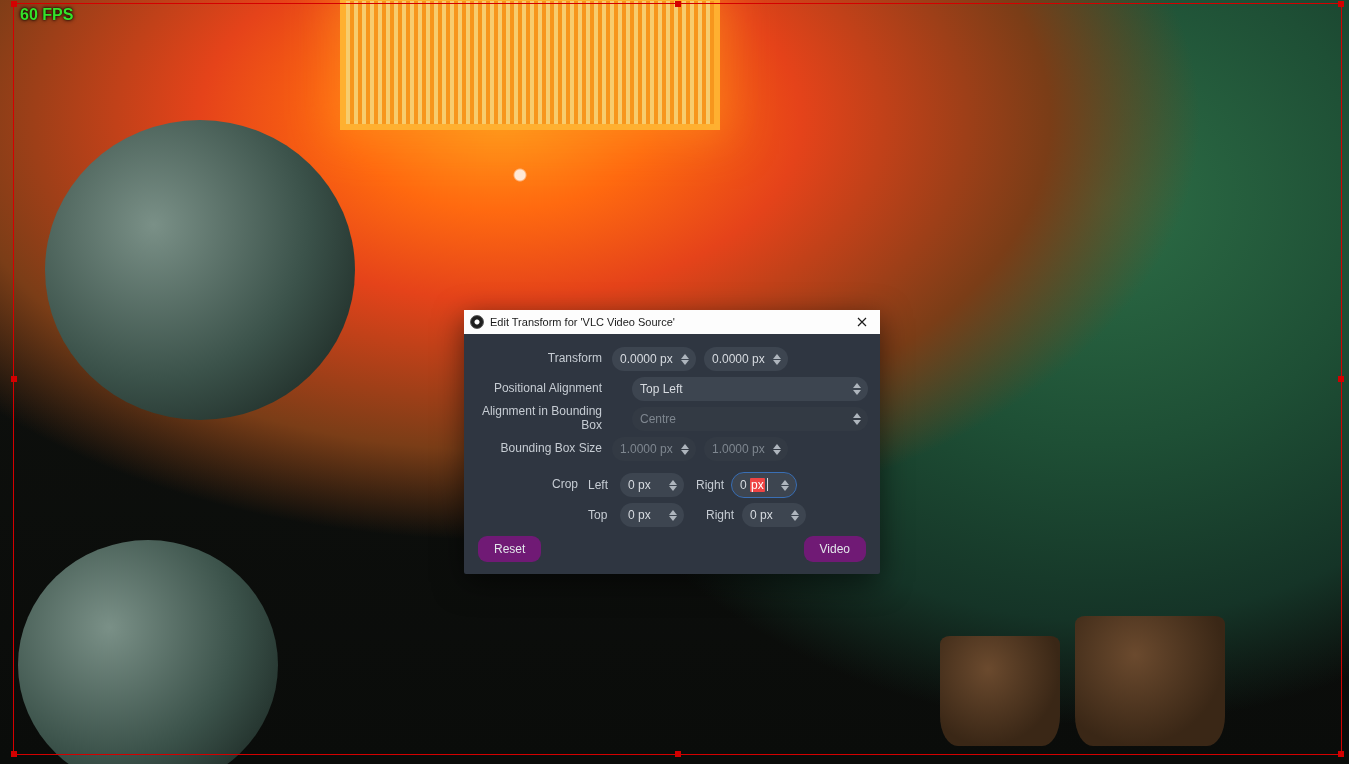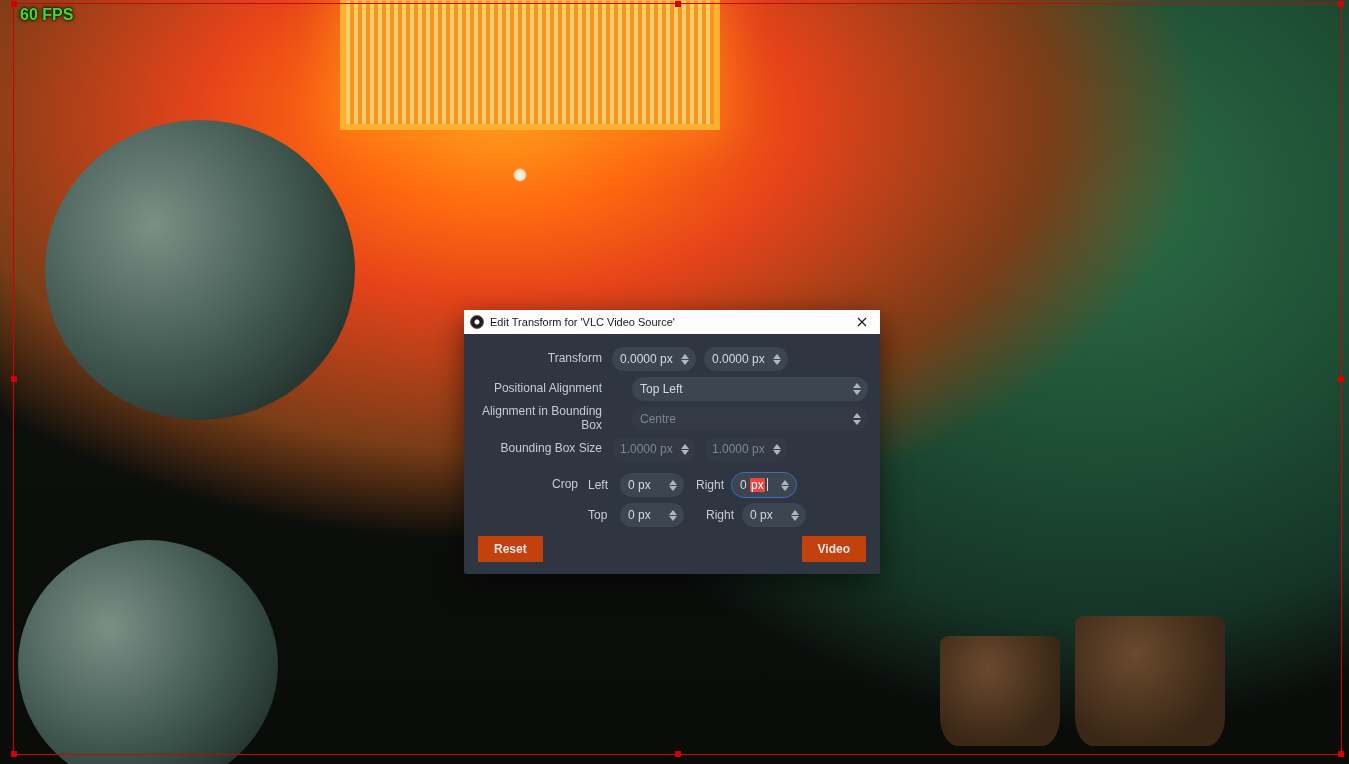--- a/index.html
+++ b/index.html
@@ -84,22 +84,22 @@
   .spin.narrow { width:64px; }
   .spin.wide  { width:84px; }
   .spin .arrows, .select .arrows{
     position:absolute; right:3px; top:0; bottom:0; width:12px;
     display:flex; flex-direction:column; justify-content:center; gap:1px; color:#aeb5bd;
   }
   .select { padding:0 20px 0 8px;margin-left:20px; }
   .select .arrows { gap:2px; }
 
   .btn {
-    height:26px; padding:0 16px; border:none; border-radius:1px;
-    background:#c2410c; color:#e2e6ea; cursor:pointer; font-size:12px;font-weight:bold;
+    height:26px; padding:0 16px; border:none; border-radius:9px;
+    background:#701a75; color:#e2e6ea; cursor:pointer; font-size:12px;
   }
 
   .footer { display:flex; justify-content:space-between; padding:6px 2px 0 2px; }
 
   
   .spin.focus { outline:1px solid #3a6fb5; background:#3d4550; }
   .spin.focus .sel{
     background:#ef4444; color:#fff; padding:0 1px; border-radius:1px;
   }
   .caret { display:inline-block; width:1px; height:13px; background:#d7dbe0; margin-left:2px; vertical-align:-2px; animation:blink 1s steps(1) infinite;}

